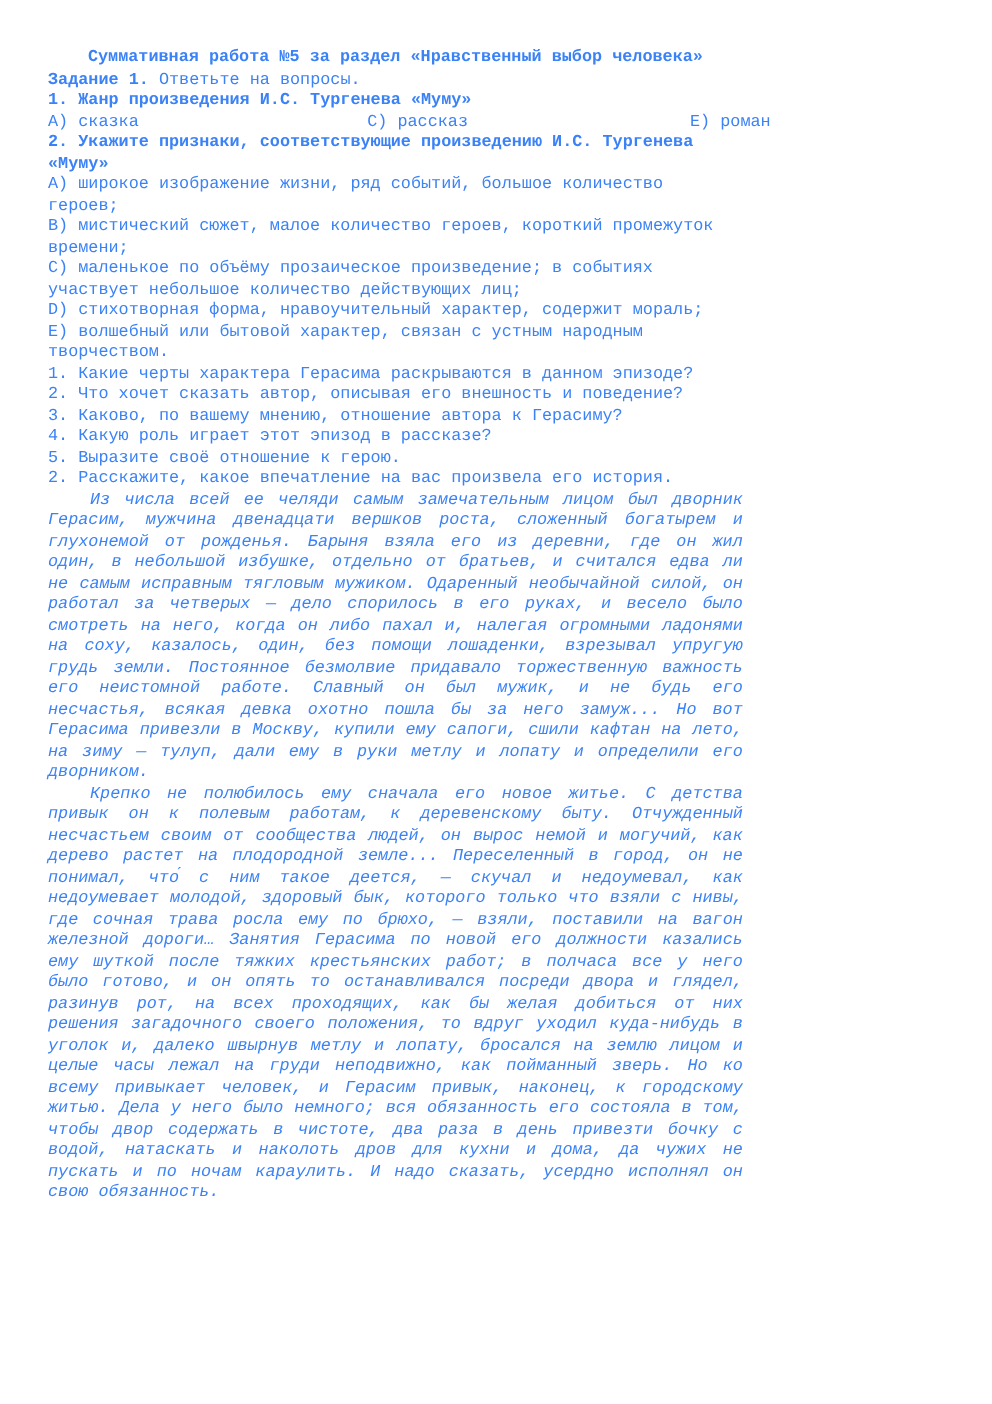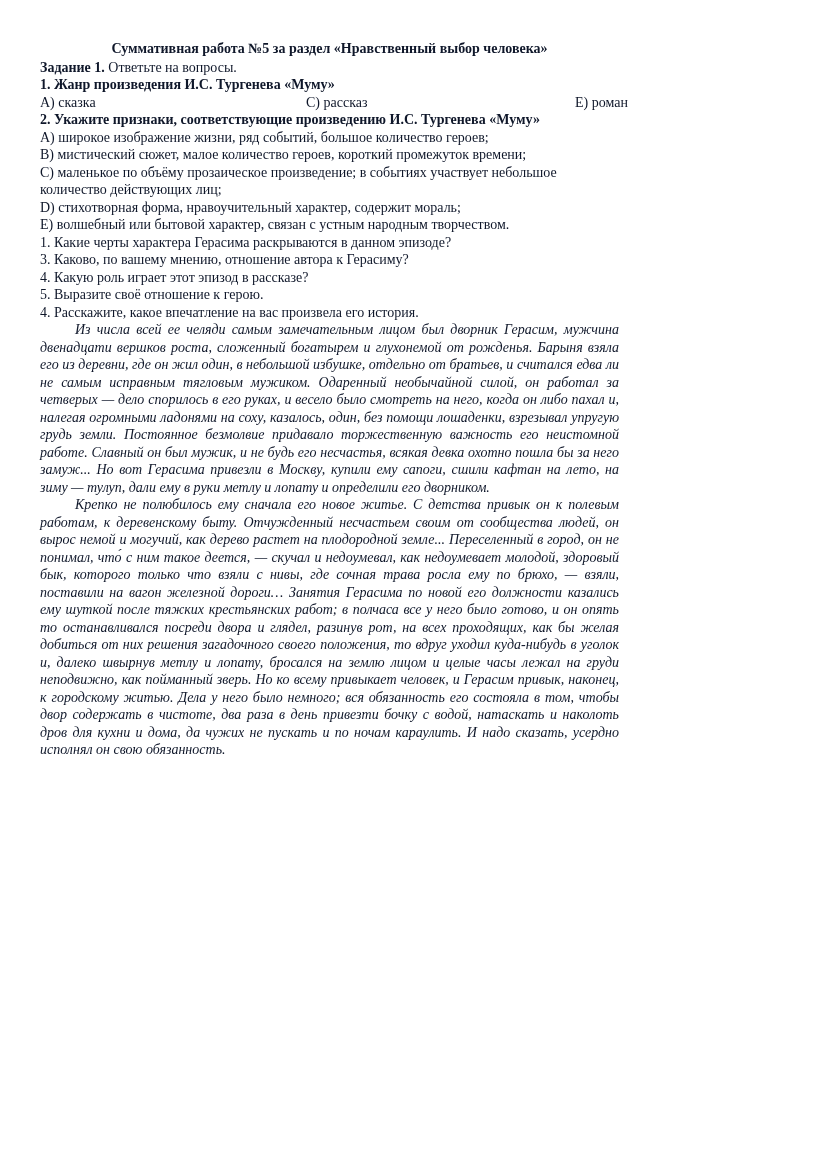--- a/index.html
+++ b/index.html
@@ -5,22 +5,22 @@
   html, body {
     margin: 0;
     padding: 0;
     background: #ffffff;
   }
   .page {
     position: relative;
     width: 659px;
     height: 1170px;
     background: #ffffff;
-    color: #0f172a;
-    font-family: Liberation Serif, serif;
+    color: #3b82f6;
+    font-family: Liberation Mono, monospace;
     font-size: 14px;
     line-height: 17.5px;
     box-sizing: border-box;
     padding: 40px 40px 0 40px;
     overflow: hidden;
   }
   .doc-title {
     font-weight: bold;
     text-align: center;
     margin: 0 0 1px 0;
@@ -70,22 +70,23 @@
 
   <p class="q2-option">А) широкое изображение жизни, ряд событий, большое количество героев;</p>
   <p class="q2-option">В) мистический сюжет, малое количество героев, короткий промежуток времени;</p>
   <p class="q2-option">С) маленькое по объёму прозаическое произведение; в событиях участвует небольшое количество действующих лиц;</p>
   <p class="q2-option">D) стихотворная форма, нравоучительный характер, содержит мораль;</p>
   <p class="q2-option">Е) волшебный или бытовой характер, связан с устным народным творчеством.</p>
 
 
   <div class="questions">
     <p>1. Какие черты характера Герасима раскрываются в данном эпизоде?</p>
+    <p>2. Что хочет сказать автор, описывая его внешность и поведение?</p>
     <p>3. Каково, по вашему мнению, отношение автора к Герасиму?</p>
     <p>4. Какую роль играет этот эпизод в рассказе?</p>
     <p>5. Выразите своё отношение к герою.</p>
-    <p>4. Расскажите, какое впечатление на вас произвела его история.</p>
+    <p>2. Расскажите, какое впечатление на вас произвела его история.</p>
   </div>
 
   <p class="excerpt">Из числа всей ее челяди самым замечательным лицом был дворник Герасим, мужчина двенадцати вершков роста, сложенный богатырем и глухонемой от рожденья. Барыня взяла его из деревни, где он жил один, в небольшой избушке, отдельно от братьев, и считался едва ли не самым исправным тягловым мужиком. Одаренный необычайной силой, он работал за четверых — дело спорилось в его руках, и весело было смотреть на него, когда он либо пахал и, налегая огромными ладонями на соху, казалось, один, без помощи лошаденки, взрезывал упругую грудь земли. Постоянное безмолвие придавало торжественную важность его неистомной работе. Славный он был мужик, и не будь его несчастья, всякая девка охотно пошла бы за него замуж... Но вот Герасима привезли в Москву, купили ему сапоги, сшили кафтан на лето, на зиму — тулуп, дали ему в руки метлу и лопату и определили его дворником.</p>
   <p class="excerpt">Крепко не полюбилось ему сначала его новое житье. С детства привык он к полевым работам, к деревенскому быту. Отчужденный несчастьем своим от сообщества людей, он вырос немой и могучий, как дерево растет на плодородной земле... Переселенный в город, он не понимал, что́ с ним такое деется, — скучал и недоумевал, как недоумевает молодой, здоровый бык, которого только что взяли с нивы, где сочная трава росла ему по брюхо, — взяли, поставили на вагон железной дороги… Занятия Герасима по новой его должности казались ему шуткой после тяжких крестьянских работ; в полчаса все у него было готово, и он опять то останавливался посреди двора и глядел, разинув рот, на всех проходящих, как бы желая добиться от них решения загадочного своего положения, то вдруг уходил куда-нибудь в уголок и, далеко швырнув метлу и лопату, бросался на землю лицом и целые часы лежал на груди неподвижно, как пойманный зверь. Но ко всему привыкает человек, и Герасим привык, наконец, к городскому житью. Дела у него было немного; вся обязанность его состояла в том, чтобы двор содержать в чистоте, два раза в день привезти бочку с водой, натаскать и наколоть дров для кухни и дома, да чужих не пускать и по ночам караулить. И надо сказать, усердно исполнял он свою обязанность.</p>
 
 </div>
 
 </body></html>

